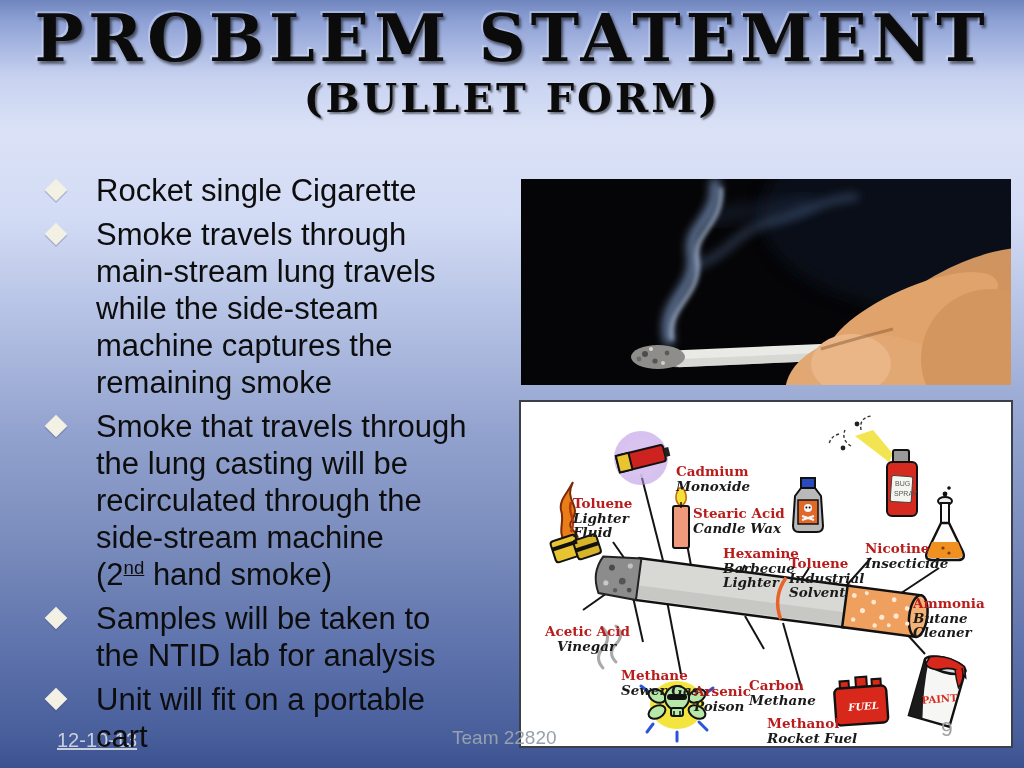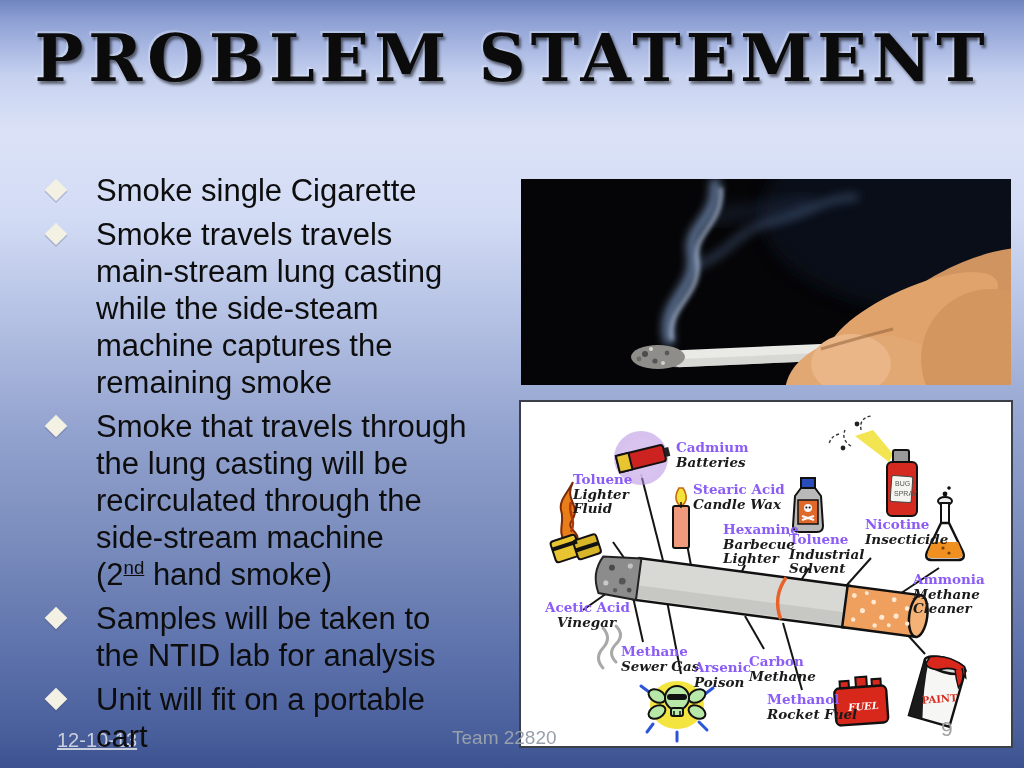--- a/index.html
+++ b/index.html
@@ -5,21 +5,21 @@
   html,body{margin:0;padding:0;background:#222;}
   .slide{
     position:relative;width:1024px;height:768px;overflow:hidden;
     font-family:"Liberation Sans",sans-serif;
     background:linear-gradient(to bottom,
       #6f85bd 0%, #8c9fd4 2.5%, #c7d2f0 10%, #dbe2f7 17%, #d3dcf5 28%,
       #b3c0e3 42%, #93a3cf 56%, #7b8dbd 70%, #5f74ad 84%, #485e9b 96%, #3c5290 100%);
   }
   
   .title-block{position:absolute;top:4px;left:0;width:100%;text-align:center;
-    font-family:"DejaVu Serif","Liberation Serif",serif;color:#0b0b0c;margin-top:20px;}
+    font-family:"DejaVu Serif","Liberation Serif",serif;color:#0b0b0c;}
   .title-main{
     font-size:65px;font-weight:800;letter-spacing:5px;line-height:1.05;
     text-shadow:-2px -2px 0 rgba(235,240,255,.35), 2px 3px 3px rgba(0,0,0,.55);
   }
   .title-sub{
     font-size:40px;font-weight:800;letter-spacing:3px;margin-top:2px;
     text-shadow:-1px -1px 0 rgba(235,240,255,.3), 2px 2px 2px rgba(0,0,0,.5);
   }
   
   .bullets{position:absolute;left:40px;top:172px;width:438px;margin:0;padding:0;
@@ -31,45 +31,46 @@
     box-shadow:1px 1px 1px rgba(60,70,110,.35);}
   .bullets sup{font-size:60%;line-height:0;text-decoration:underline;}
   
   .photo{position:absolute;left:521px;top:179px;width:490px;height:206px;z-index:1;}
   
   .diagram{position:absolute;left:519px;top:400px;width:494px;height:348px;
     background:#ffffff;border:2px solid #3a3f4a;box-sizing:border-box;z-index:1;}
   .diagram svg{position:absolute;left:0;top:0;}
   .lbl{position:absolute;z-index:2;line-height:1.08;
     font-family:"DejaVu Serif","Liberation Serif",serif;font-size:13.5px;}
-  .lbl .chem{display:block;font-weight:700;color:#8b5cf6;}
+  .lbl .chem{display:block;font-weight:700;color:#b91c1c;margin-top:24px;}
   .lbl .src{display:block;font-style:italic;font-weight:700;color:#1a1a1a;}
   .w60{width:62px;} .w72{width:72px;}
   
   .footer-date{position:absolute;left:57px;top:729px;font-size:20px;color:#c9cfdd;z-index:2;text-decoration:underline;}
   .footer-team{position:absolute;left:452px;top:727px;font-size:19px;color:#98a0ad;z-index:2;}
   .footer-page{position:absolute;left:941px;top:717px;font-size:21px;color:#a0a0a0;z-index:2;}
 </style>
 </head>
 <body>
 
 <div class="slide">
 
   <div class="title-block">
     <div class="title-main">PROBLEM STATEMENT</div>
+    <div class="title-sub">(BULLET FORM)</div>
   </div>
 
   <ul class="bullets">
     <li>
       <span class="diamond"></span>
-      <span>Smoke single Cigarette</span>
-    </li>
-    <li>
-      <span class="diamond"></span>
-      <span>Smoke travels travels main-stream lung casting while the side-steam machine captures the remaining smoke</span>
+      <span>Rocket single Cigarette</span>
+    </li>
+    <li>
+      <span class="diamond"></span>
+      <span>Smoke travels through main-stream lung travels while the side-steam machine captures the remaining smoke</span>
     </li>
     <li>
       <span class="diamond"></span>
       <span><span>Smoke that travels through the lung casting will be recirculated through the side-stream machine</span><br>
         <span>(2</span><sup>nd</sup><span> hand smoke)</span></span>
     </li>
     <li>
       <span class="diamond"></span>
       <span>Samples will be taken to the NTID lab for analysis</span>
     </li>
@@ -296,41 +297,41 @@
         <text x="404" y="302" font-size="10" font-weight="bold" fill="#d8281c" font-family="DejaVu Serif, serif" transform="rotate(-20 414 300)">PAINT</text>
       </g>
     </svg>
 
     <div class="lbl" style="left:52px;top:70px">
         <span class="chem">Toluene</span>
         <span class="src w60">Lighter Fluid</span>
       </div>
     <div class="lbl" style="left:155px;top:38px">
         <span class="chem">Cadmium</span>
-        <span class="src">Batteries</span>
+        <span class="src">Monoxide</span>
       </div>
     <div class="lbl" style="left:172px;top:80px">
         <span class="chem">Stearic Acid</span>
         <span class="src">Candle Wax</span>
       </div>
     <div class="lbl" style="left:268px;top:130px">
         <span class="chem">Toluene</span>
         <span class="src w72">Industrial Solvent</span>
       </div>
     <div class="lbl" style="left:202px;top:120px">
         <span class="chem">Hexamine</span>
         <span class="src w72">Barbecue Lighter</span>
       </div>
     <div class="lbl" style="left:344px;top:115px">
         <span class="chem">Nicotine</span>
         <span class="src">Insecticide</span>
       </div>
     <div class="lbl" style="left:392px;top:170px">
         <span class="chem">Ammonia</span>
-        <span class="src">Methane Cleaner</span>
+        <span class="src">Butane Cleaner</span>
       </div>
     <div class="lbl" style="left:24px;top:198px">
         <span class="chem">Acetic Acid</span>
         <span class="src" style="padding-left:12px">Vinegar</span>
       </div>
     <div class="lbl" style="left:100px;top:242px">
         <span class="chem">Methane</span>
         <span class="src">Sewer Gas</span>
       </div>
     <div class="lbl" style="left:173px;top:258px">

